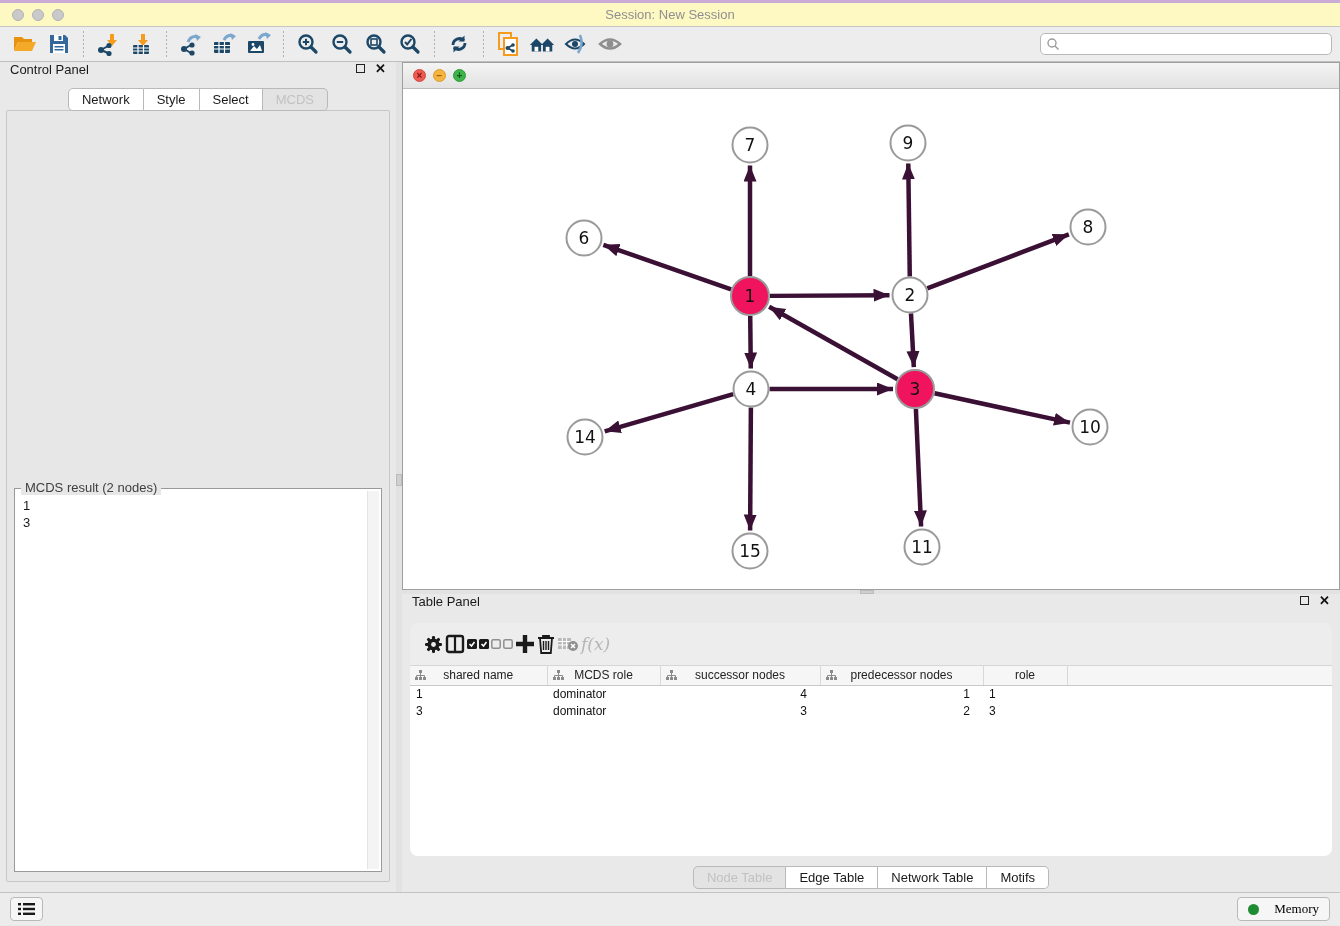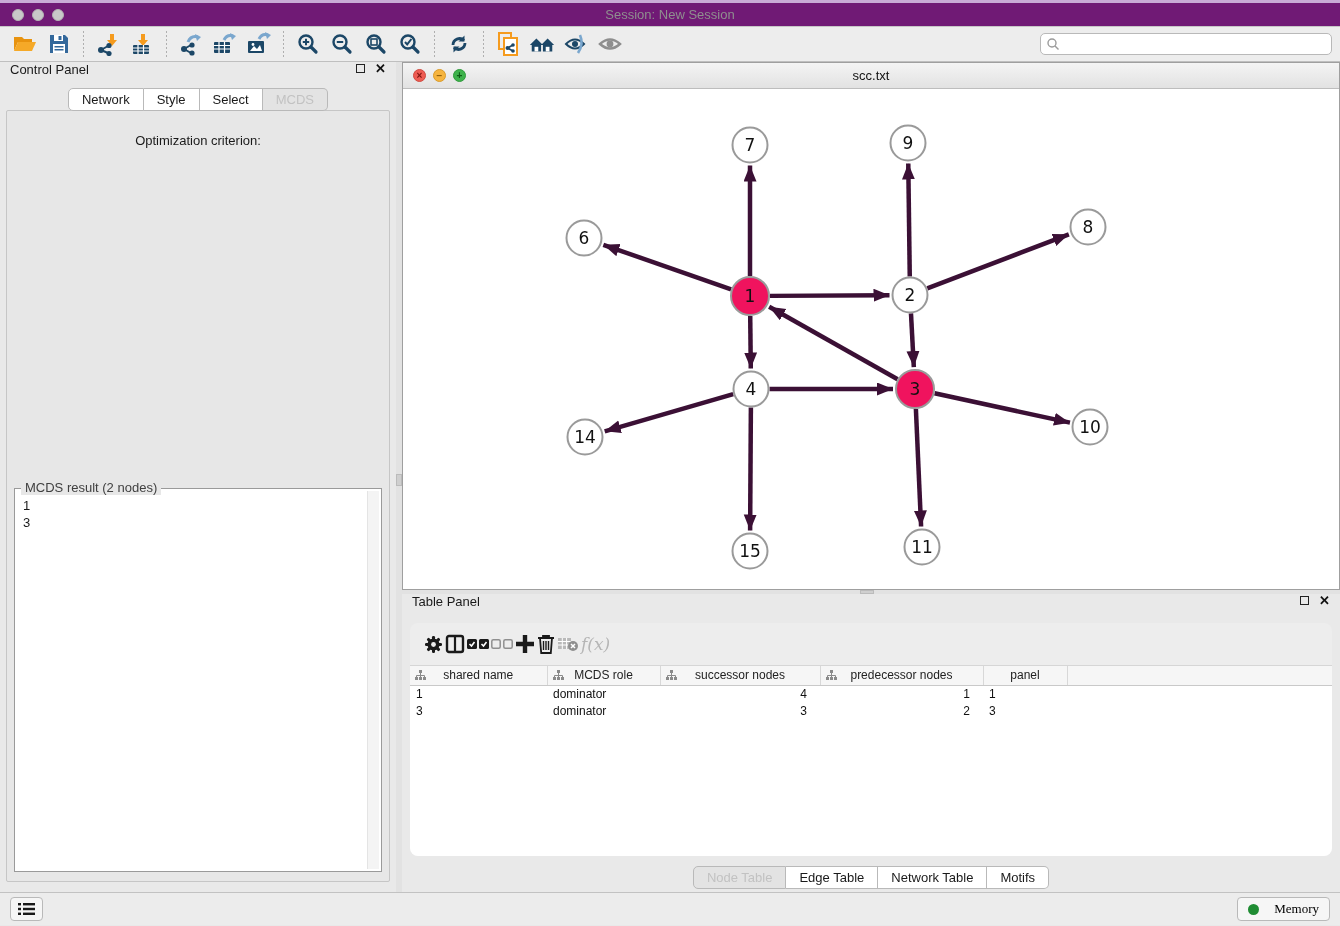--- a/index.html
+++ b/index.html
@@ -1,21 +1,21 @@
 <!DOCTYPE html>
 <html><head>
 <meta charset="utf-8">
 <style>
   * { margin:0; padding:0; box-sizing:border-box; }
   html,body { width:1340px; height:926px; overflow:hidden;
     font-family:"Liberation Sans", sans-serif; background:#E9E9E9; font-size:13px; color:#1a1a1a; }
 
   
   .top-strip { height:3px; background:#C9ABD6; }
-  .titlebar { height:24px; background:#701a75; border-bottom:1px solid #C6C6C6;
+  .titlebar { height:24px; background:#fef9c3; border-bottom:1px solid #C6C6C6;
     display:flex; align-items:center; position:relative; }
   .traffic { display:flex; gap:8px; margin-left:12px; }
   .tl-dot { width:12px; height:12px; border-radius:50%; background:#C9C9C9; border:1px solid #B3B3B3; }
   .win-title { position:absolute; left:0; right:0; text-align:center; color:#8F8F8F; font-size:13px; }
 
   .toolbar { height:35px; background:#EDEDED; border-bottom:1px solid #BFBFBF;
     display:flex; align-items:center; padding:0 8px; }
   .tb { width:28px; height:28px; border:none; background:transparent; display:flex;
     align-items:center; justify-content:center; margin:0 3px; cursor:pointer; }
   .tb svg { display:block; }
@@ -284,21 +284,20 @@
         <span class="close-btn">✕</span>
       </span>
     </div>
     <div class="tabs-row" id="cp-tabs">
         <span class="tab">Network</span>
         <span class="tab">Style</span>
         <span class="tab">Select</span>
         <span class="tab active">MCDS</span>
       </div>
     <div class="cp-content">
-      <div class="opt-label">Optimization criterion:</div>
       <div class="result-box">
         <span class="result-title">MCDS result (2 nodes)</span>
         <div class="result-text" id="result-text">1
 3</div>
         <div class="result-scroll"></div>
       </div>
     </div>
   </div>
 
   <div class="v-splitter">
@@ -306,21 +305,20 @@
     </div>
 
   <div class="right-col">
     <div class="net-window">
       <div class="net-titlebar">
         <div class="net-traffic">
           <span class="ntl red">×</span>
           <span class="ntl yellow">−</span>
           <span class="ntl green">+</span>
         </div>
-        <div class="net-title">scc.txt</div>
       </div>
       <div class="net-canvas">
         <svg id="graph-svg" width="100%" height="100%" viewBox="0 0 936 500" preserveAspectRatio="none">
             <defs>
               <marker id="arrow" markerUnits="userSpaceOnUse" markerWidth="18" markerHeight="15" refX="16" refY="6.5" orient="auto">
                 <path d="M0 0L16 6.5L0 13z" fill="#3B1035"></path>
               </marker>
             </defs>
             <line x1="347" y1="187" x2="347" y2="76.5" stroke="#3B1035" stroke-width="4.5" marker-end="url(#arrow)"></line>
             <line x1="328.1192891575921" y1="200.40312512735147" x2="200.35272861346806" y2="155.76179674446476" stroke="#3B1035" stroke-width="4.5" marker-end="url(#arrow)"></line>
@@ -497,21 +495,21 @@
                     </svg>successor nodes</th>
                   <th><svg class="th-icon" width="11" height="11" viewBox="0 0 11 11">
                       <g fill="#8A8A8A">
                         <rect x="4" y="0" width="3" height="3"></rect>
                         <rect x="0" y="7" width="3" height="3"></rect>
                         <rect x="4" y="7" width="3" height="3"></rect>
                         <rect x="8" y="7" width="3" height="3"></rect>
                       </g>
                       <path d="M5.5 3v2.5M1.5 7V5.5h8V7M5.5 5.5V7" stroke="#8A8A8A" fill="none"></path>
                     </svg>predecessor nodes</th>
-                  <th>panel</th>
+                  <th>role</th>
                   <th class="filler"></th>
                 </tr>
               </thead>
             <tbody id="tbl-body">
                 <tr>
                   <td>1</td>
                   <td>dominator</td>
                   <td class="num">4</td>
                   <td class="num">1</td>
                   <td>1</td>

